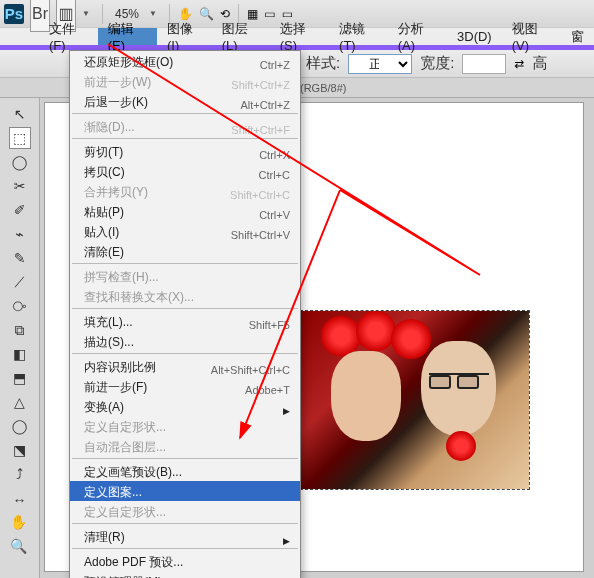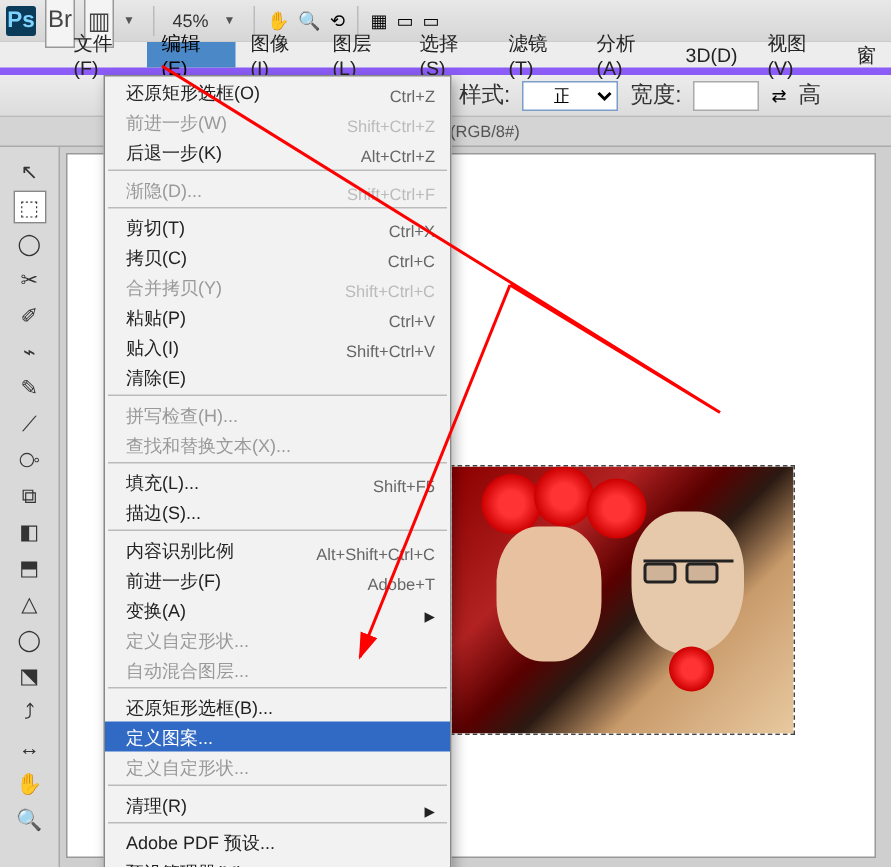--- a/index.html
+++ b/index.html
@@ -245,21 +245,21 @@
       <span style="font-size: 9px;">▶</span>
     </div>
     <div class="dd-item disabled">
       <span>定义自定形状...</span>
     </div>
     <div class="dd-item disabled">
       <span>自动混合图层...</span>
     </div>
     <div class="dd-sep"></div>
     <div class="dd-item">
-      <span>还原矩形选框(B)...</span>
+      <span>定义画笔预设(B)...</span>
     </div>
     <div class="dd-item highlighted">
       <span>定义图案...</span>
     </div>
     <div class="dd-item disabled">
       <span>定义自定形状...</span>
     </div>
     <div class="dd-sep"></div>
     <div class="dd-item">
       <span>清理(R)</span>

